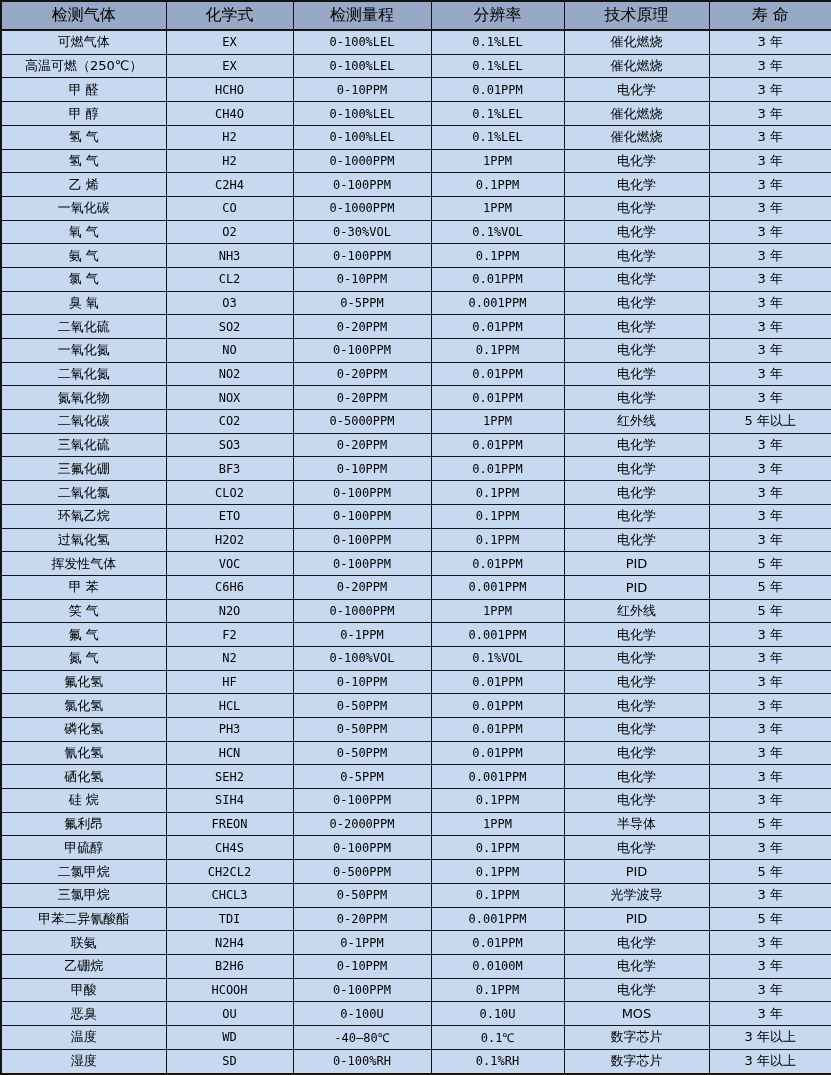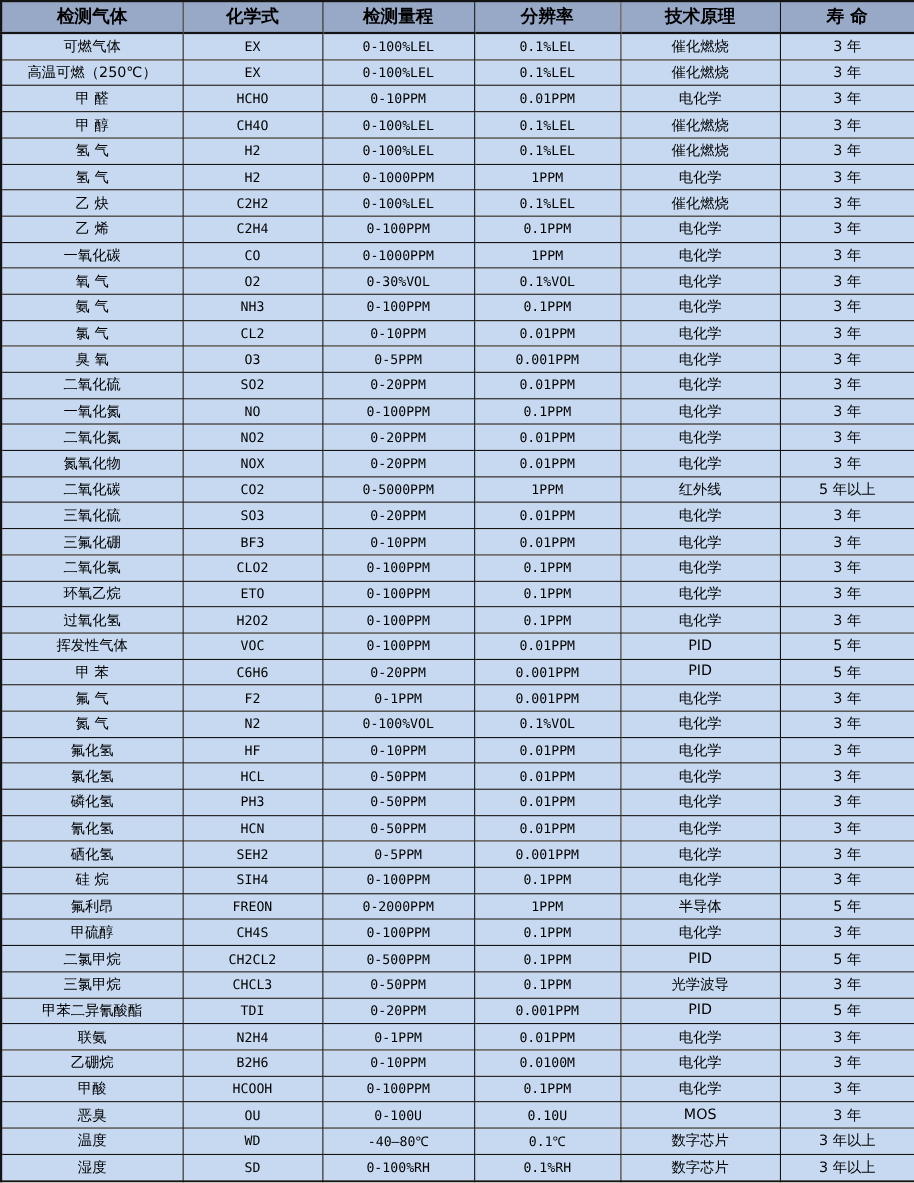--- a/index.html
+++ b/index.html
@@ -17,21 +17,21 @@
   }
   col.c1{width:165px}col.c2{width:127px}col.c3{width:138px}
   col.c4{width:133px}col.c5{width:145px}col.c6{width:123px}
   th,td{
     border:1px solid var(--border);
     text-align:center;vertical-align:middle;
     padding:0 2px;overflow:hidden;white-space:nowrap;
   }
   thead th{
     background:var(--header-bg);
-    font-size:16px;font-weight:bold;
+    font-size:16px;font-weight:normal;
     height:27px;
     border-bottom:2px solid var(--border);
     text-align:center;
   }
   tbody td{
     background:var(--row-bg);
     font-size:13px;
     height:19px;
   }
   td.latin{font-family:"DejaVu Sans Mono","Liberation Mono",monospace;font-size:12px;}
@@ -101,28 +101,20 @@
       </tr>
       <tr>
         <td>氢 气</td>
         <td class="latin">H2</td>
         <td class="latin">0-1000PPM</td>
         <td class="latin">1PPM</td>
         <td>电化学</td>
         <td>3 年</td>
       </tr>
       <tr>
-        <td>乙 炔</td>
-        <td class="latin">C2H2</td>
-        <td class="latin">0-100%LEL</td>
-        <td class="latin">0.1%LEL</td>
-        <td>催化燃烧</td>
-        <td>3 年</td>
-      </tr>
-      <tr>
         <td>乙 烯</td>
         <td class="latin">C2H4</td>
         <td class="latin">0-100PPM</td>
         <td class="latin">0.1PPM</td>
         <td>电化学</td>
         <td>3 年</td>
       </tr>
       <tr>
         <td>一氧化碳</td>
         <td class="latin">CO</td>
@@ -253,20 +245,28 @@
       </tr>
       <tr>
         <td>甲 苯</td>
         <td class="latin">C6H6</td>
         <td class="latin">0-20PPM</td>
         <td class="latin">0.001PPM</td>
         <td>PID</td>
         <td>5 年</td>
       </tr>
       <tr>
+        <td>笑 气</td>
+        <td class="latin">N2O</td>
+        <td class="latin">0-1000PPM</td>
+        <td class="latin">1PPM</td>
+        <td>红外线</td>
+        <td>5 年</td>
+      </tr>
+      <tr>
         <td>氟 气</td>
         <td class="latin">F2</td>
         <td class="latin">0-1PPM</td>
         <td class="latin">0.001PPM</td>
         <td>电化学</td>
         <td>3 年</td>
       </tr>
       <tr>
         <td>氮 气</td>
         <td class="latin">N2</td>

